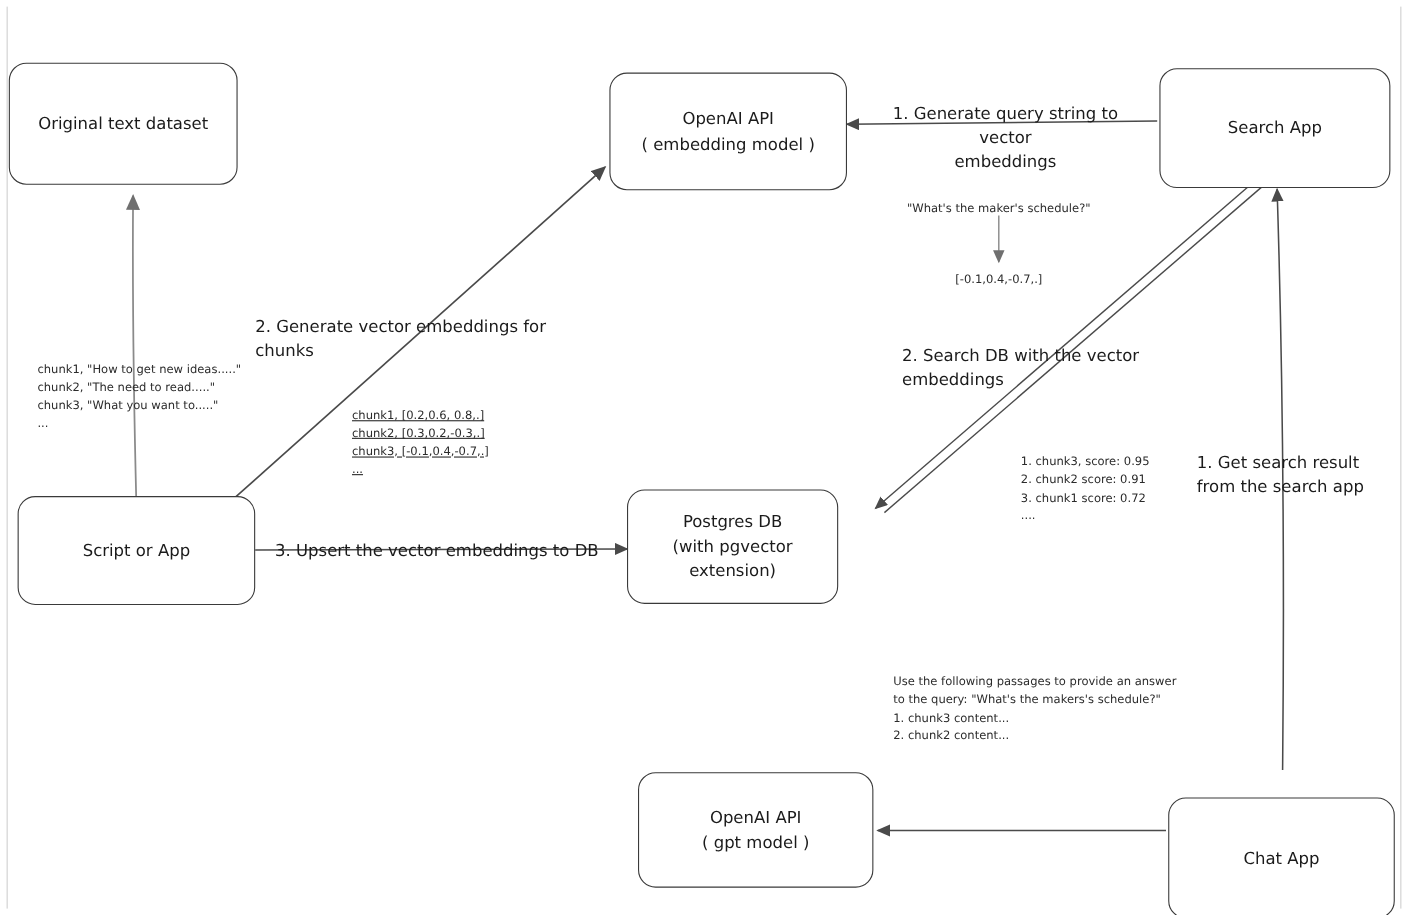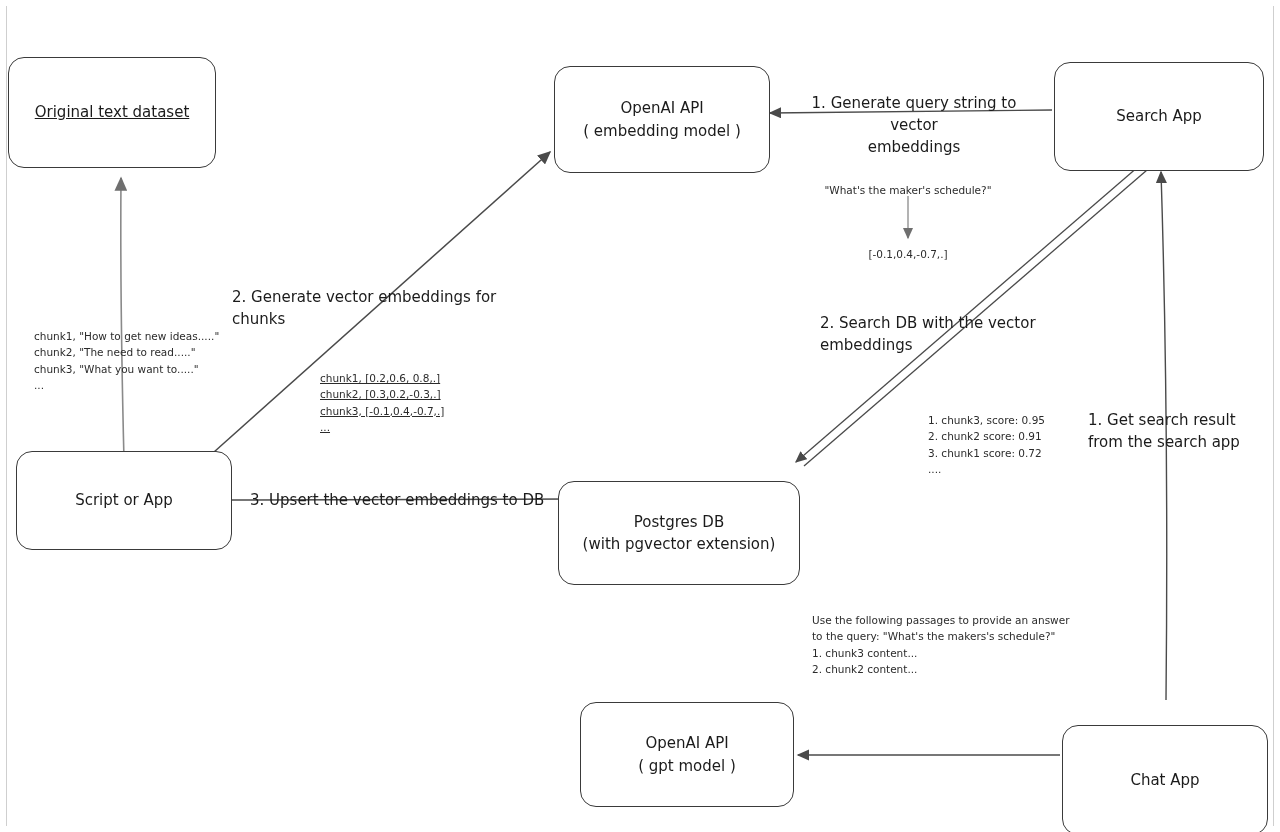--- a/index.html
+++ b/index.html
@@ -101,34 +101,34 @@
     <path d="M1146,160 L796,462" stroke="#4a4a4a" stroke-width="1.3" fill="none" marker-end="url(#arrowdark)"></path>
     <path d="M1154,164 L804,466" stroke="#4a4a4a" stroke-width="1.3" fill="none"></path>
 
     <path d="M1166,700 C1168,500 1166,330 1161,172" stroke="#4a4a4a" stroke-width="1.4" fill="none" marker-end="url(#arrowdark)"></path>
 
     <path d="M1060,755 L798,755" stroke="#4a4a4a" stroke-width="1.4" fill="none" marker-end="url(#arrowdark)"></path>
 
     <path d="M908,196 L908,238" stroke="#8a8a8a" stroke-width="1.3" fill="none" marker-end="url(#arrow)"></path>
   </svg>
 
-  <div class="node" style="left:8px; top:57px; width:208px; height:111px;text-decoration:underline;">
+  <div class="node" style="left:8px; top:57px; width:208px; height:111px;">
     <span>Original text dataset</span>
   </div>
 
   <div class="node" style="left:16px; top:451px; width:216px; height:99px;">
     <span>Script or App</span>
   </div>
 
   <div class="node" style="left:554px; top:66px; width:216px; height:107px;">
     <span>OpenAI API</span>
     <span class="line2">( embedding model )</span>
   </div>
 
-  <div class="node" style="left:558px; top:445px; width:242px; height:104px;margin-top:36px;">
+  <div class="node" style="left:570px; top:445px; width:192px; height:104px;">
     <span>Postgres DB</span>
     <span class="line2">(with pgvector extension)</span>
   </div>
 
   <div class="node" style="left:1054px; top:62px; width:210px; height:109px;">
     <span>Search App</span>
   </div>
 
   <div class="node" style="left:1062px; top:697px; width:206px; height:110px;margin-top:28px;">
     <span>Chat App</span>

